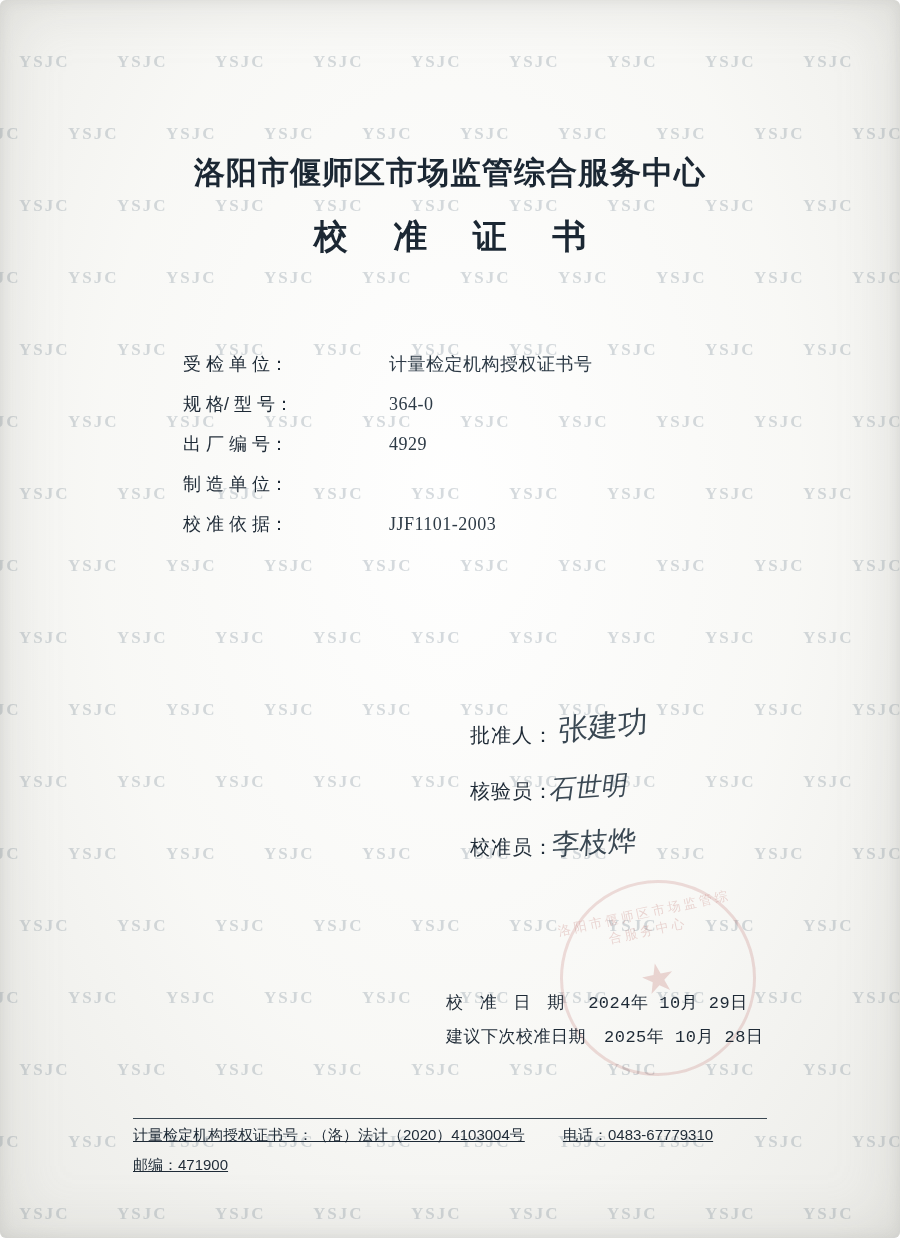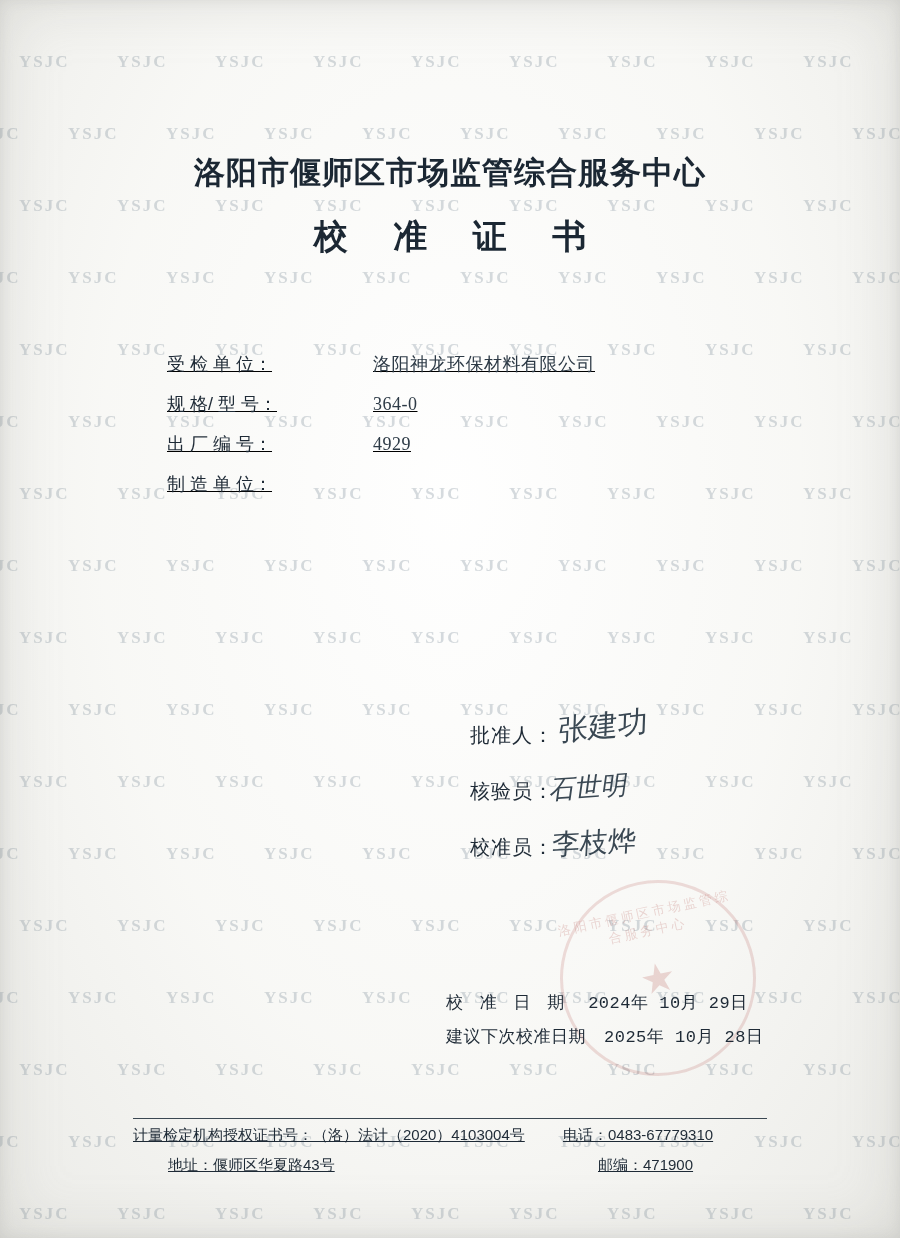--- a/index.html
+++ b/index.html
@@ -9,20 +9,21 @@
   }
   body {
     font-family: "Liberation Sans", sans-serif;
   }
   .page {
     position: relative;
     width: 900px;
     height: 1238px;
     overflow: hidden;
     background: #fbfbf9;
+    border-radius: 6px;
   }
   
   .paper-tint {
     position: absolute;
     inset: 0;
     background:
       radial-gradient(ellipse at 50% 40%, rgba(255,255,255,0.9) 0%, rgba(246,246,243,0.6) 55%, rgba(232,232,228,0.85) 100%);
     pointer-events: none;
   }
   .edge-shadow {
@@ -79,24 +80,23 @@
     left: 0; right: 0;
     top: 288px;
     text-align: center;
     font-family: "Liberation Sans", sans-serif;
     font-size: 15px;
     color: #2a3642;
     letter-spacing: 0.5px;
   }
   .fields {
     position: absolute;
-    left: 167px;
+    left: 183px;
     top: 352px;
     width: 600px;
-    text-decoration: underline;
   }
   .field-row {
     display: flex;
     align-items: baseline;
     height: 40px;
   }
   .field-label {
     width: 180px;
     font-family: "Liberation Sans", sans-serif;
     font-size: 18px;
@@ -383,38 +383,42 @@
 
     <div class="title1">洛阳市偃师区市场监管综合服务中心</div>
 
     <div class="title2">校 准 证 书</div>
 
 
     <div class="fields">
 
       <div class="field-row">
         <div class="field-label">受 检 单 位：</div>
-        <div class="field-value">洛阳神龙环保材料有限公司</div>
+        <div class="field-value">计量检定机构授权证书号</div>
       </div>
 
 
       <div class="field-row">
         <div class="field-label">规 格/ 型 号：</div>
         <div class="field-value">364-0</div>
       </div>
 
       <div class="field-row">
         <div class="field-label">出 厂 编 号：</div>
         <div class="field-value">4929</div>
       </div>
 
       <div class="field-row">
         <div class="field-label">制 造 单 位：</div>
       </div>
 
+      <div class="field-row">
+        <div class="field-label">校 准 依 据：</div>
+        <div class="field-value">JJF1101-2003</div>
+      </div>
 
     </div>
 
     <div class="sig-block">
       <div class="sig-row">
         <span class="sig-label">批准人：</span>
         <span class="sig-mark">张建功</span>
       </div>
       <div class="sig-row">
         <span class="sig-label">核验员：</span>
@@ -443,21 +447,20 @@
     </div>
 
     <div class="footer-rule"></div>
 
     <div class="footer">
       <div class="footer-row">
         <span class="footer-left">计量检定机构授权证书号：（洛）法计（2020）4103004号</span>
         <span class="footer-right">电话：0483-67779310</span>
       </div>
       <div class="footer-row second">
-        <span class="footer-left">地址：偃师区华夏路43号</span>
         <span class="footer-right">邮编：471900</span>
       </div>
     </div>
 
   </div>
 
   <div class="edge-shadow"></div>
 </div>
 
 </body></html>

